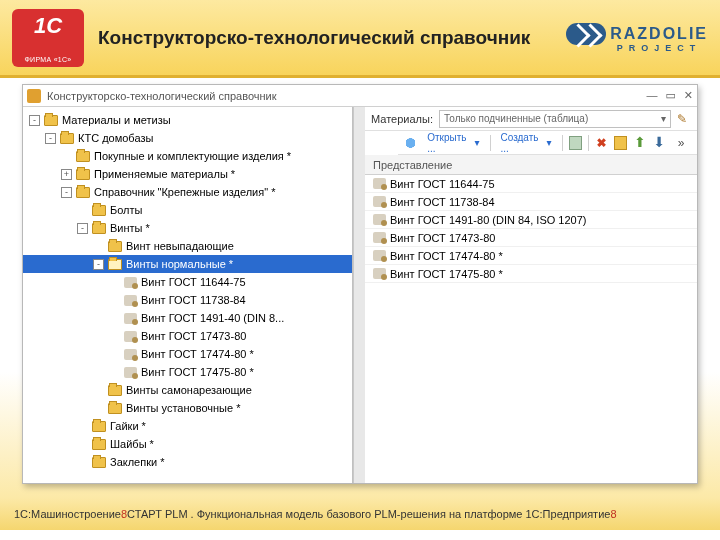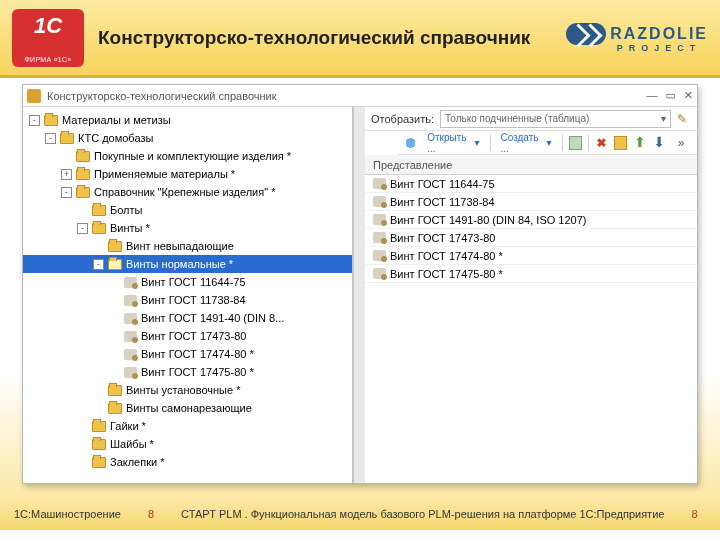--- a/index.html
+++ b/index.html
@@ -259,21 +259,20 @@
   }
   
   .footer {
     height: 32px;
     background: linear-gradient(to bottom, #fce9a7, #f5d66f);
     font-size: 11px;
     color: #333;
     display: flex;
     align-items: center;
     padding: 0 14px;
-    gap: 27px;
   }
   .footer .red { color: #c03020; }
 </style>
 </head>
 <body>
 
 <div class="banner">
   <div class="logo-1c"></div>
   <div class="page-title">Конструкторско-технологический справочник</div>
   <div class="logo-razdolie">
@@ -384,27 +383,27 @@
             <div class="tree-line">
               <span class="indent" style="width: 80px;"></span>
               <span class="exp blank"></span>
               <span class="ico-item"></span>
               <span>Винт ГОСТ 17475-80 *</span>
             </div>
             <div class="tree-line">
               <span class="indent" style="width: 64px;"></span>
               <span class="exp blank"></span>
               <span class="ico-folder"></span>
+              <span>Винты самонарезающие</span>
+            </div>
+            <div class="tree-line">
+              <span class="indent" style="width: 64px;"></span>
+              <span class="exp blank"></span>
+              <span class="ico-folder"></span>
               <span>Винты установочные *</span>
-            </div>
-            <div class="tree-line">
-              <span class="indent" style="width: 64px;"></span>
-              <span class="exp blank"></span>
-              <span class="ico-folder"></span>
-              <span>Винты самонарезающие</span>
             </div>
             <div class="tree-line">
               <span class="indent" style="width: 48px;"></span>
               <span class="exp blank"></span>
               <span class="ico-folder"></span>
               <span>Гайки *</span>
             </div>
             <div class="tree-line">
               <span class="indent" style="width: 48px;"></span>
               <span class="exp blank"></span>
@@ -416,21 +415,21 @@
               <span class="exp blank"></span>
               <span class="ico-folder"></span>
               <span>Заклепки *</span>
             </div>
           </div>
       </div>
       <div class="vbar"></div>
 
       <div class="right-pane">
         <div class="filter-row">
-          <span class="lbl">Отобразить:</span>
+          <span class="lbl">Материалы:</span>
           <div class="filter-sel">
             <span>Только подчиненные (таблица)</span>
             <span>▾</span>
           </div>
           <span class="pencil">✎</span>
         </div>
         <div class="toolbar">
           <span class="tb-ico ico-info"></span>
           <span class="tb-btn"><span>Открыть ...</span> ▾</span>
           <span class="tb-sep"></span>

